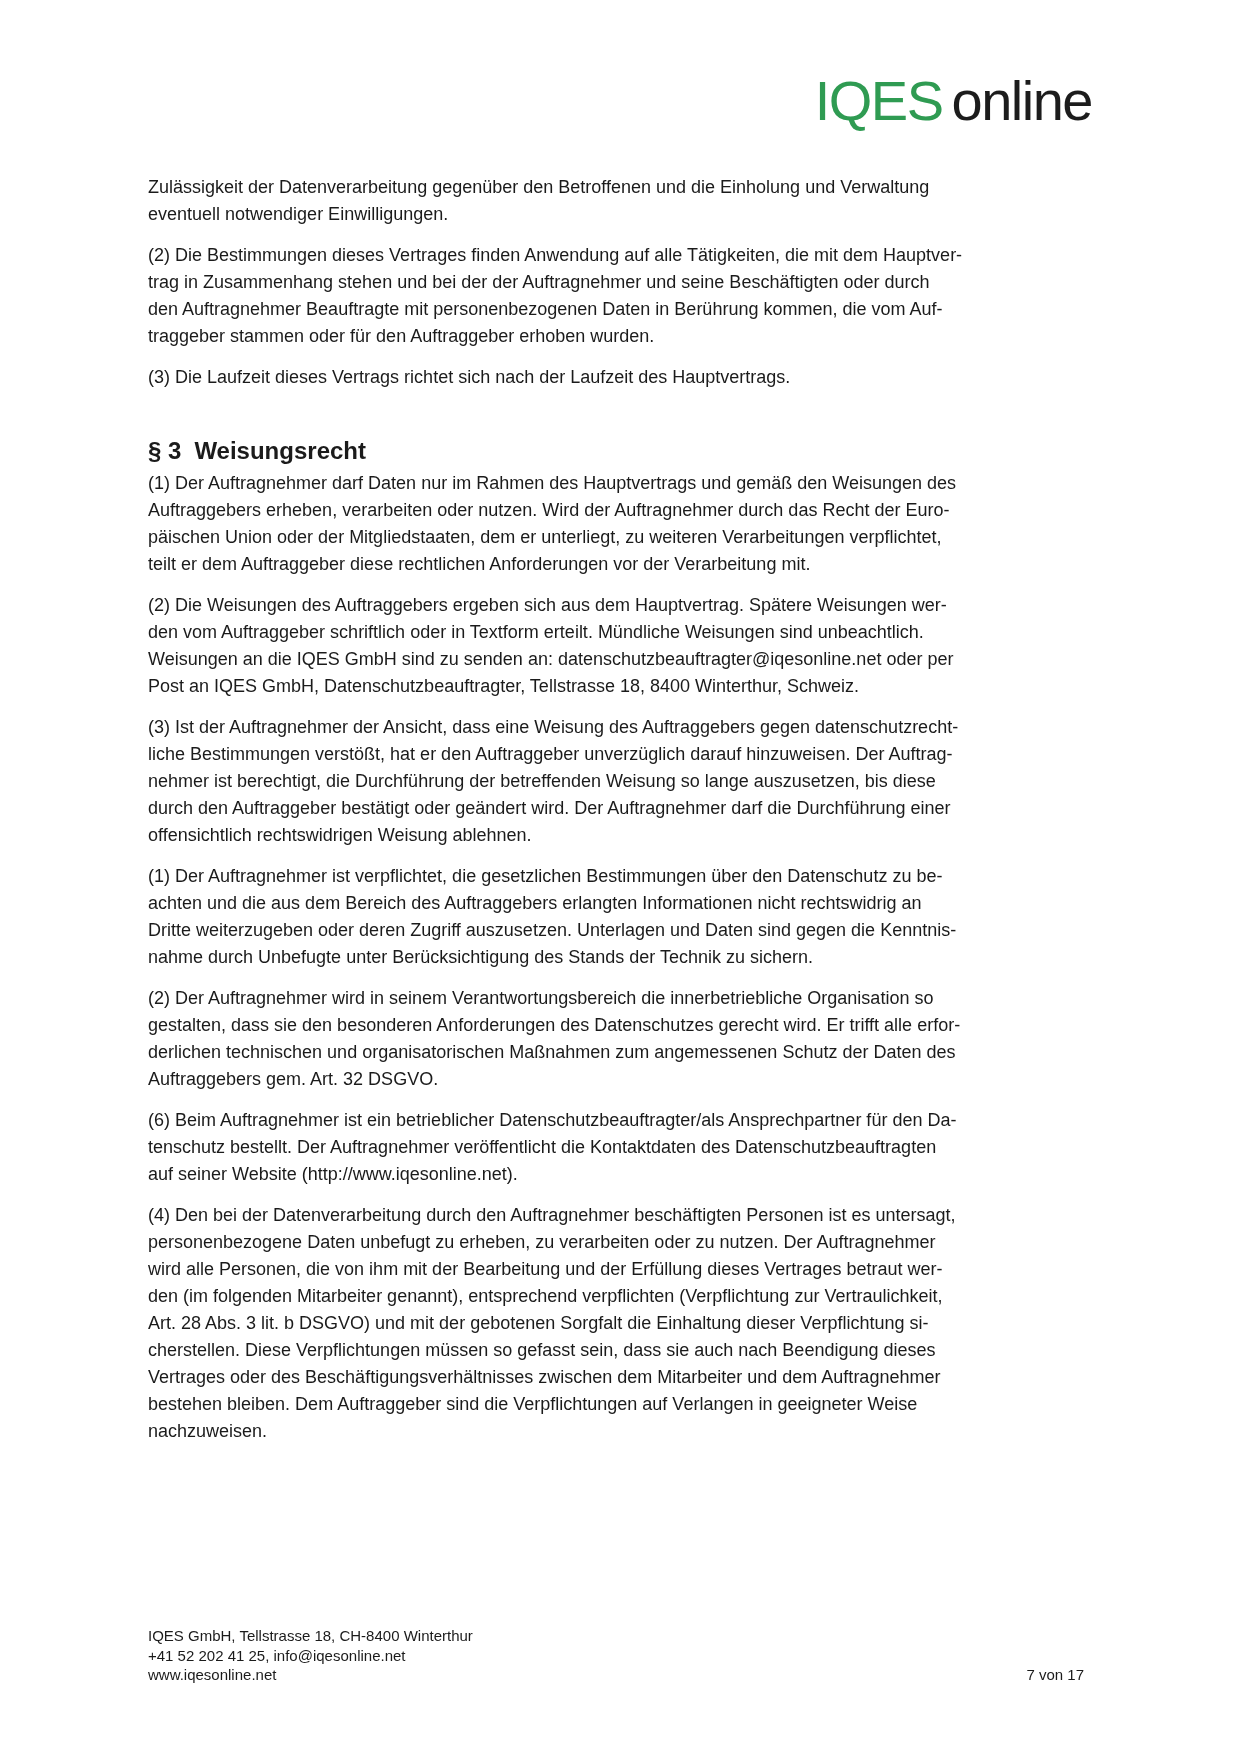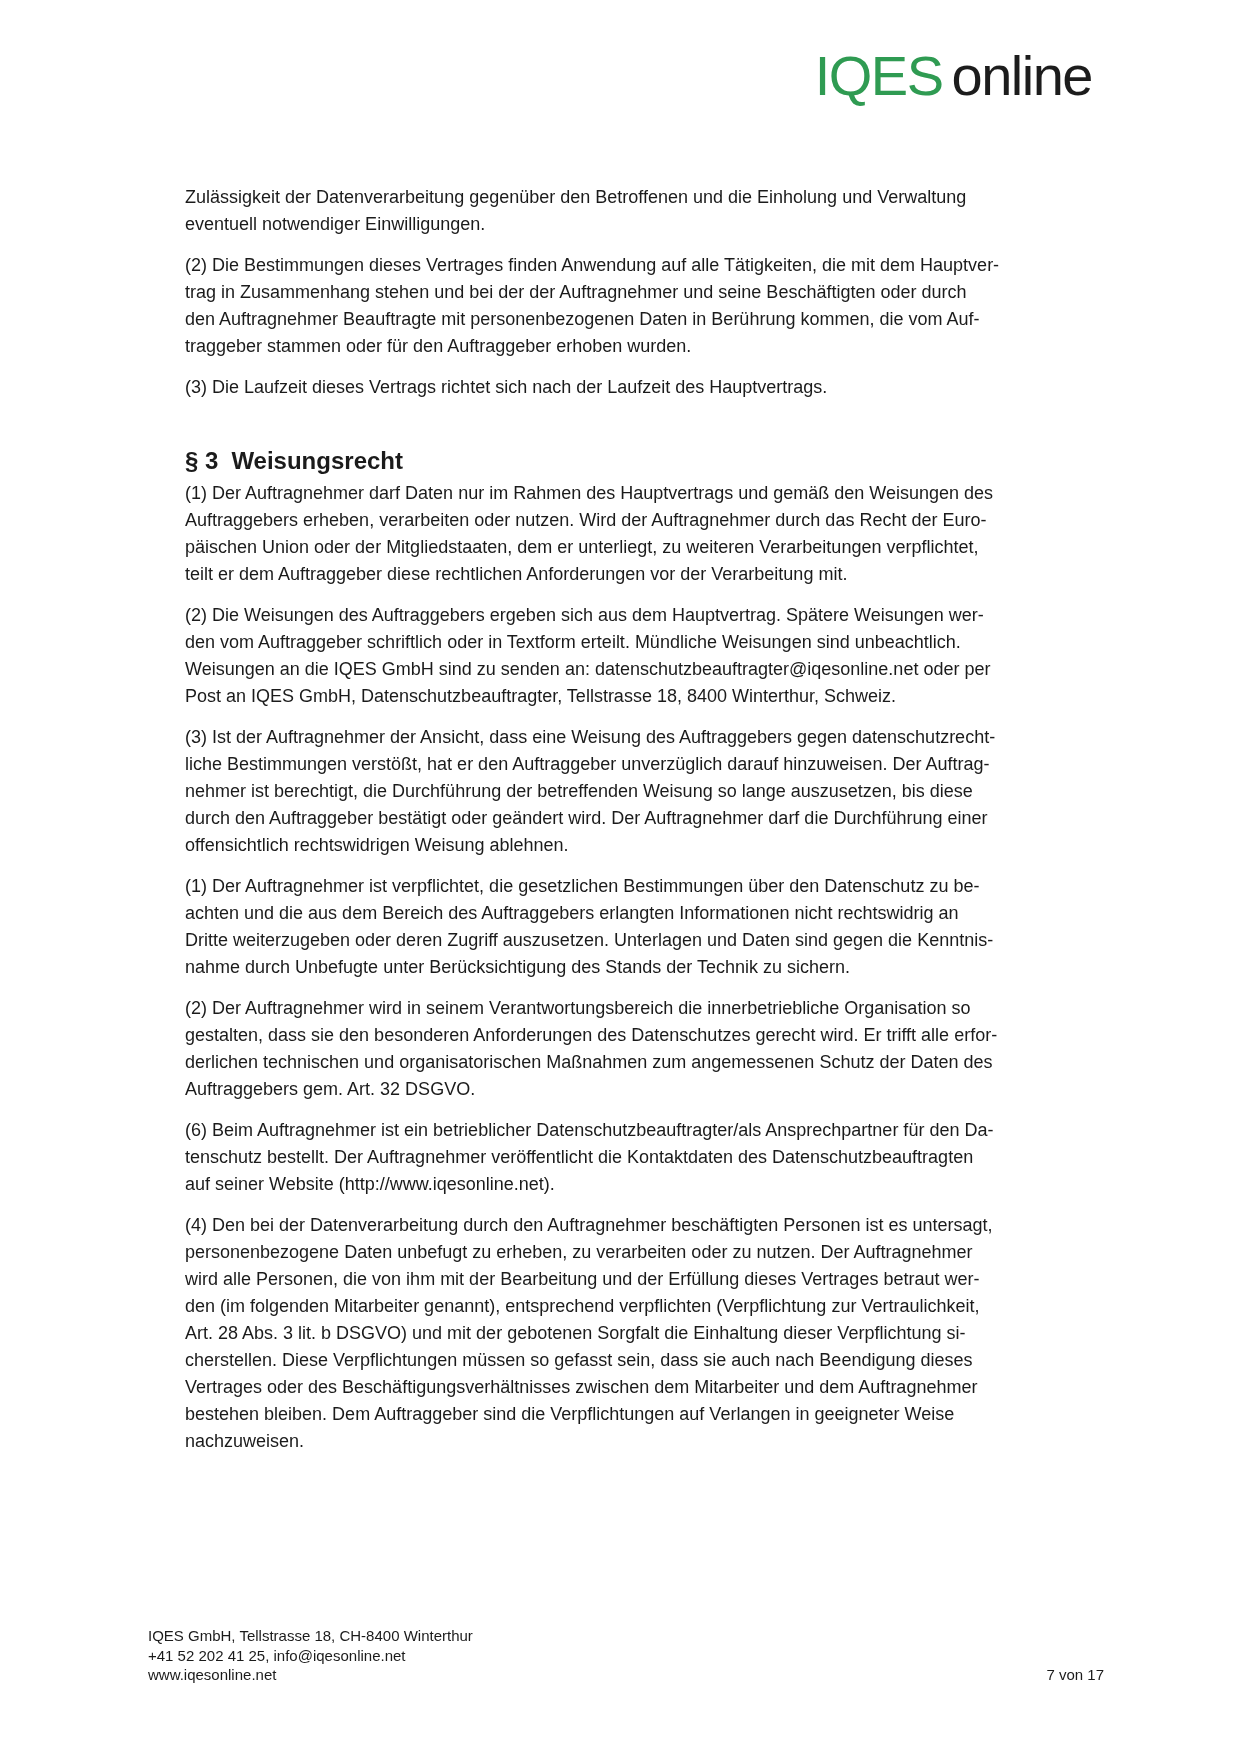--- a/index.html
+++ b/index.html
@@ -16,38 +16,37 @@
     overflow: hidden;
   }
   .page {
     position: absolute;
     inset: 0;
     background: #ffffff;
   }
   
   .logo {
     position: absolute;
-    top: 48px;
+    top: 73px;
     right: 148px;
     font-size: 56px;
     line-height: 1;
     letter-spacing: -1.5px;
     white-space: nowrap;
     font-weight: 400;
   }
   .logo .part2 {
     margin-left: 9px;
   }
   
   .content {
     position: absolute;
     left: 148px;
-    top: 184px;
+    top: 174px;
     width: 944px;
-    margin-left: 37px;
   }
   .para {
     font-size: 18px;
     line-height: 27px;
     margin: 0 0 14px 0;
     white-space: pre;
   }
   .heading {
     font-size: 24px;
     line-height: 27px;
@@ -56,21 +55,21 @@
     white-space: nowrap;
   }
   .heading .sec-num {
     display: inline-block;
     margin-right: 13px;
   }
   
   .footer {
     position: absolute;
     left: 148px;
-    right: 136px;
+    right: 156px;
     top: 1626px;
     display: flex;
     justify-content: space-between;
     align-items: flex-end;
     font-size: 15px;
     line-height: 19.5px;
   }
   .footer .address {
     white-space: pre;
   }

